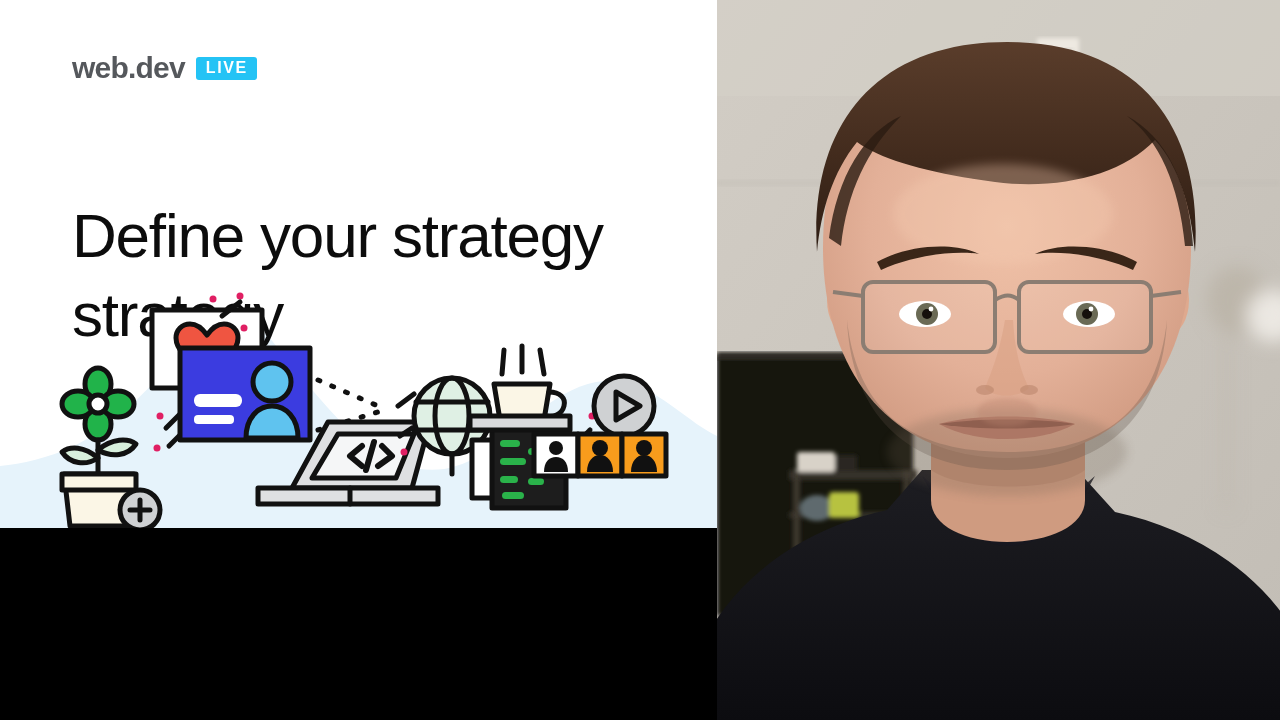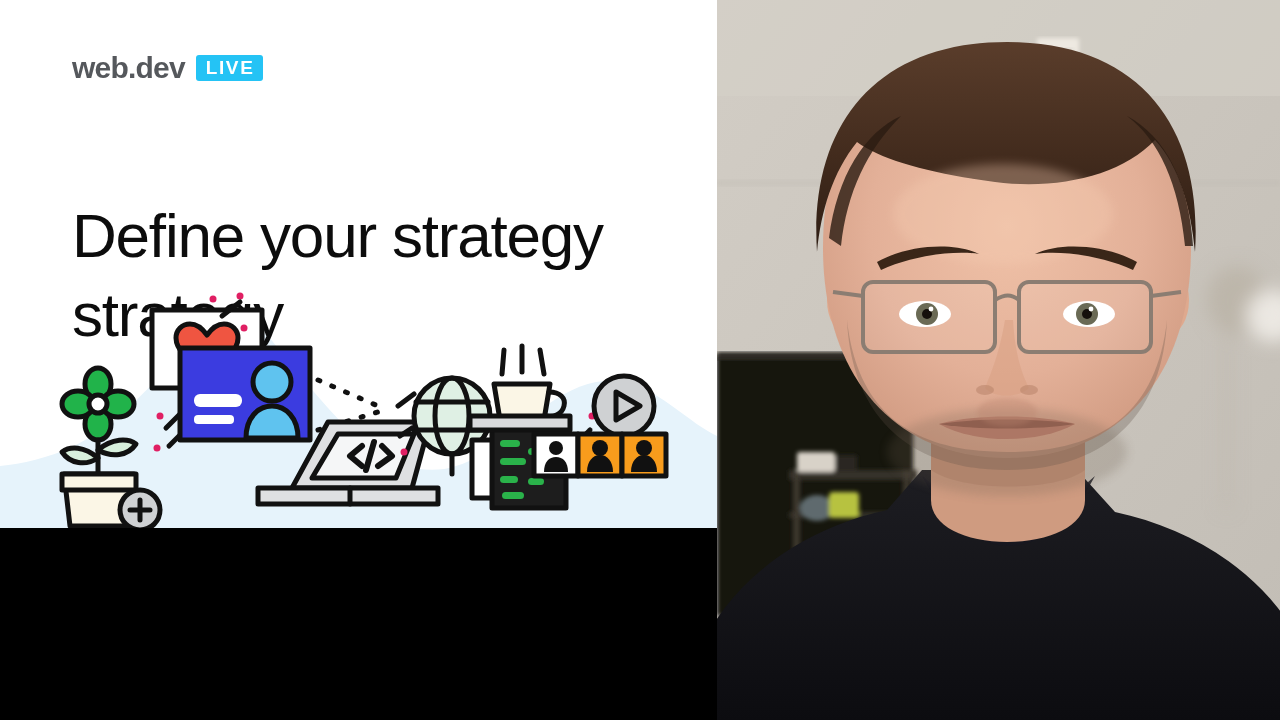--- a/index.html
+++ b/index.html
@@ -42,21 +42,21 @@
     font-family: "Liberation Sans", sans-serif;
     font-size: 30px;
     font-weight: 700;
     letter-spacing: -0.8px;
     color: #55585c;
     line-height: 1;
   }
   #logo-badge {
     background: #24c3f5;
     color: #ffffff;
-    font-size: 19px;
+    font-size: 16px;
     font-weight: 700;
     letter-spacing: 1.6px;
     padding: 3px 9px 4px 10px;
     border-radius: 3px;
     line-height: 1;
   }
   #title {
     position: absolute;
     left: 72px; top: 196px;
     width: 560px;

